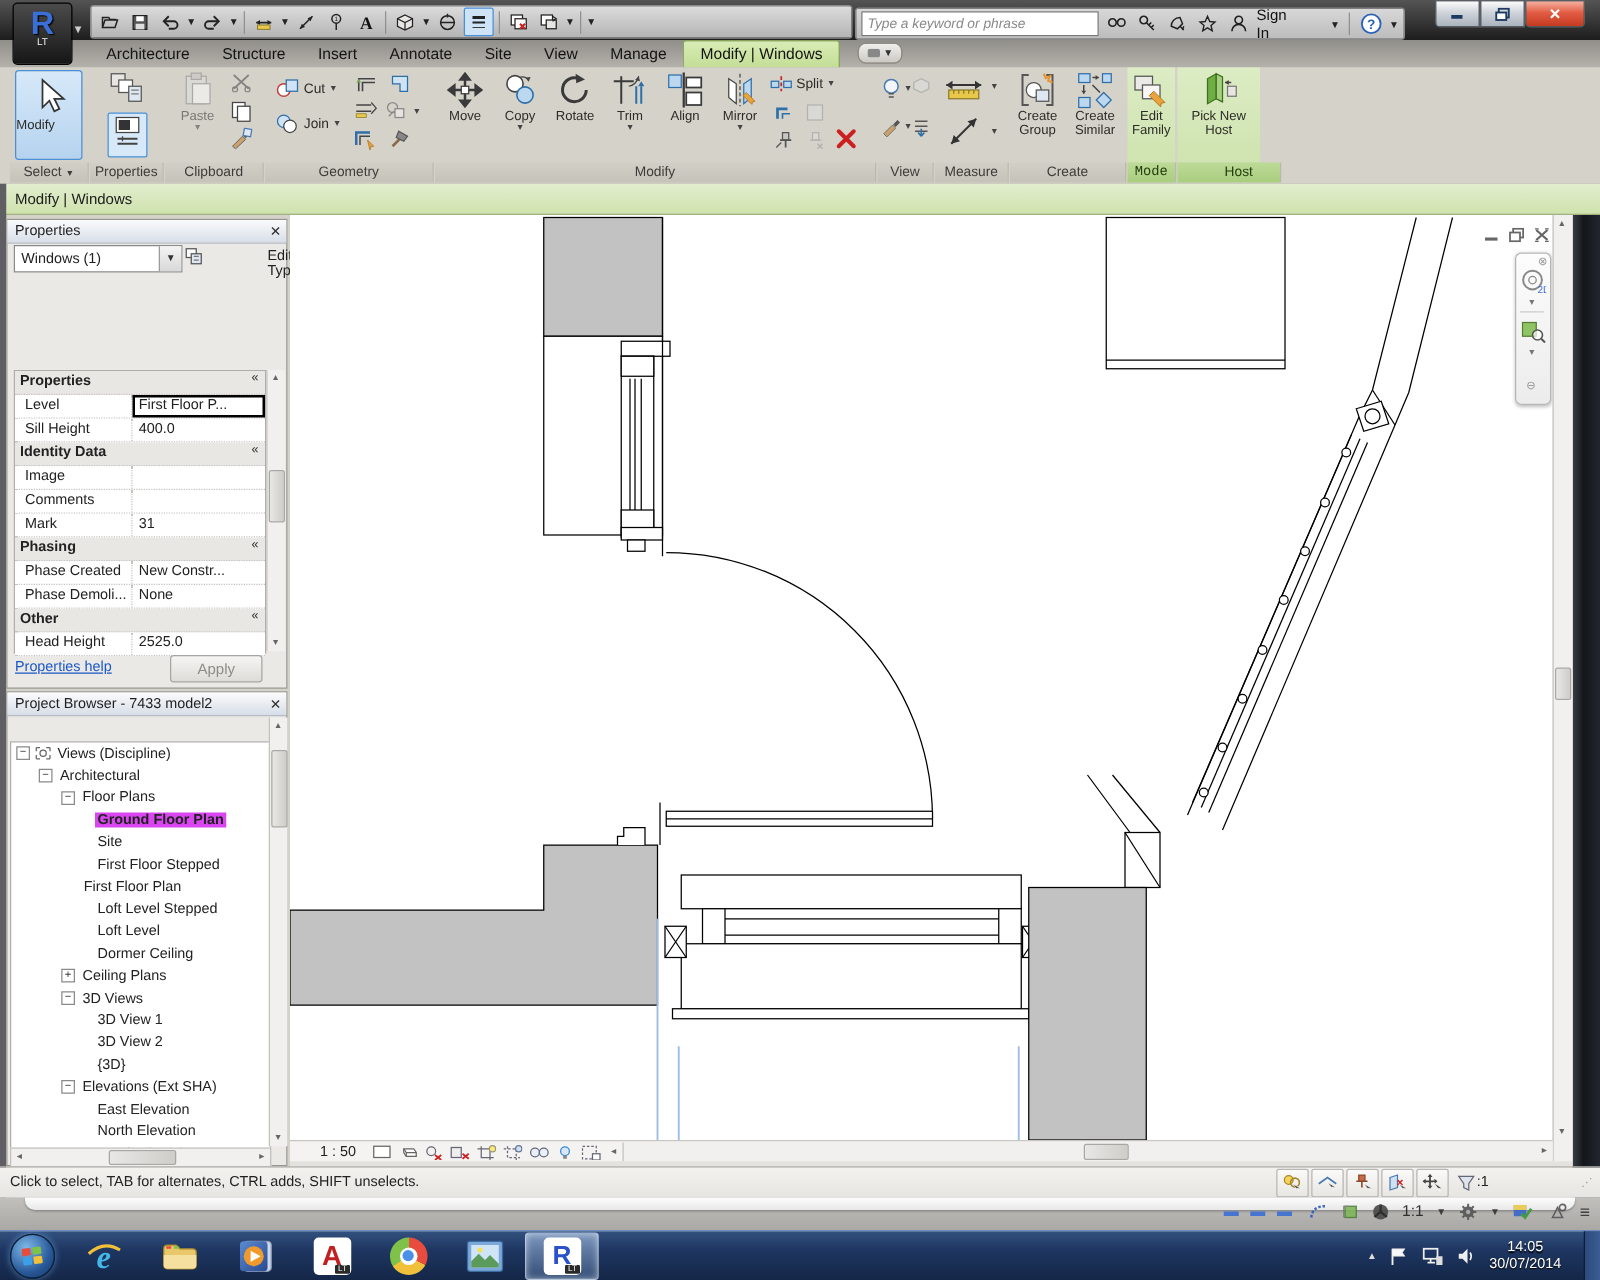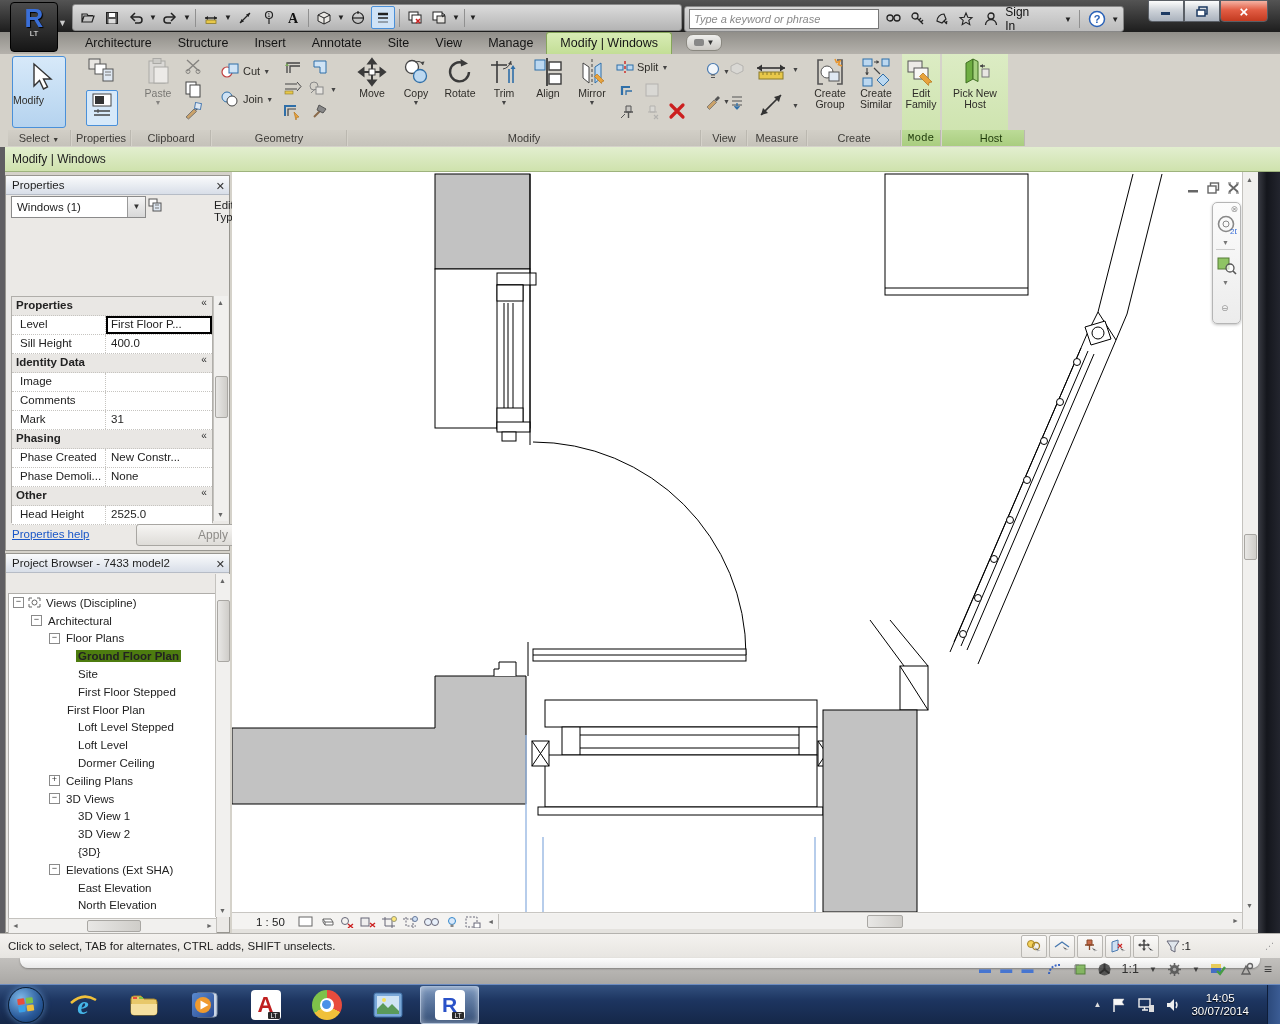--- a/index.html
+++ b/index.html
@@ -73,32 +73,32 @@
   .pgrow{height:18px;display:flex;border-bottom:1px dotted #c6c4c0;background:#fff;font-size:11.5px;}
   .pgrow .lab{width:94px;padding:2px 0 0 8px;box-sizing:border-box;border-right:1px dotted #c6c4c0;
     white-space:nowrap;overflow:hidden;}
   .pgrow .val{flex:1;padding:2px 0 0 5px;white-space:nowrap;overflow:hidden;}
   .pgrow.head{background:#e9e7e4;font-weight:bold;}
   .pgrow.head .lab{width:auto;flex:1;border-right:none;padding-left:4px;}
   .chev{width:16px;text-align:center;color:#333;font-weight:normal;font-size:10px;}
   .valsel{outline:2px solid #000;outline-offset:-2px;}
   .link{color:#1a57c8;text-decoration:underline;font-size:11.5px;}
   .applybtn{background:linear-gradient(#f6f5f3,#dedcd8);border:1px solid #a8a6a2;border-radius:3px;
-    color:#8e8c88;text-align:center;font-size:12px;line-height:20px;padding-left:40px;}
+    color:#8e8c88;text-align:center;font-size:12px;line-height:20px;}
   .vscr{background:#f1f0ee;border-left:1px solid #c4c2be;position:absolute;}
   .scrthumb{position:absolute;left:1px;width:11px;background:linear-gradient(90deg,#e8e7e5,#cfcdc9);
     border:1px solid #a9a7a3;border-radius:2px;}
   .scrarrow{position:absolute;left:0;width:13px;height:13px;text-align:center;font-size:7px;color:#666;line-height:13px;}
   
   .tree{background:#fff;border:1px solid #b0aeaa;overflow:hidden;position:relative;}
   .trow{height:17.8px;display:flex;align-items:center;white-space:nowrap;font-size:11.5px;}
   .exp{width:9px;height:9px;border:1px solid #8a8a8a;background:#fff;font-size:9px;line-height:7px;
     text-align:center;margin-right:4px;color:#333;flex:none;}
   .tlabel{padding:0 2px;}
-  .trow.sel .tlabel{background:#4d7c0f;font-weight:bold;}
+  .trow.sel .tlabel{background:#d946ef;font-weight:bold;}
   
   .canvas{left:232px;top:172px;width:1026px;height:761px;background:#fff;}
   .navbar{position:absolute;left:980px;top:30px;width:27px;height:120px;background:linear-gradient(#fcfcfc,#ececec);
     border:1px solid #b5b5b5;border-radius:5px;box-shadow:0 1px 3px rgba(0,0,0,.25);}
   .viewbtns{position:absolute;left:955px;top:10px;display:flex;gap:7px;color:#555;}
   .bottombar{position:absolute;left:0;top:740px;width:1010px;height:17px;background:#f4f3f1;border-top:1px solid #c8c6c2;display:flex;align-items:center;}
   .vcicon{width:19px;height:15px;display:flex;align-items:center;justify-content:center;margin:0 1px;}
   .hscrtrack{position:relative;height:15px;background:#f1f0ee;border-left:1px solid #c4c2be;flex:1;}
   
   .statusbar{left:0;top:933px;width:1280px;height:25px;background:linear-gradient(#f4f2ef,#e7e5e1);

